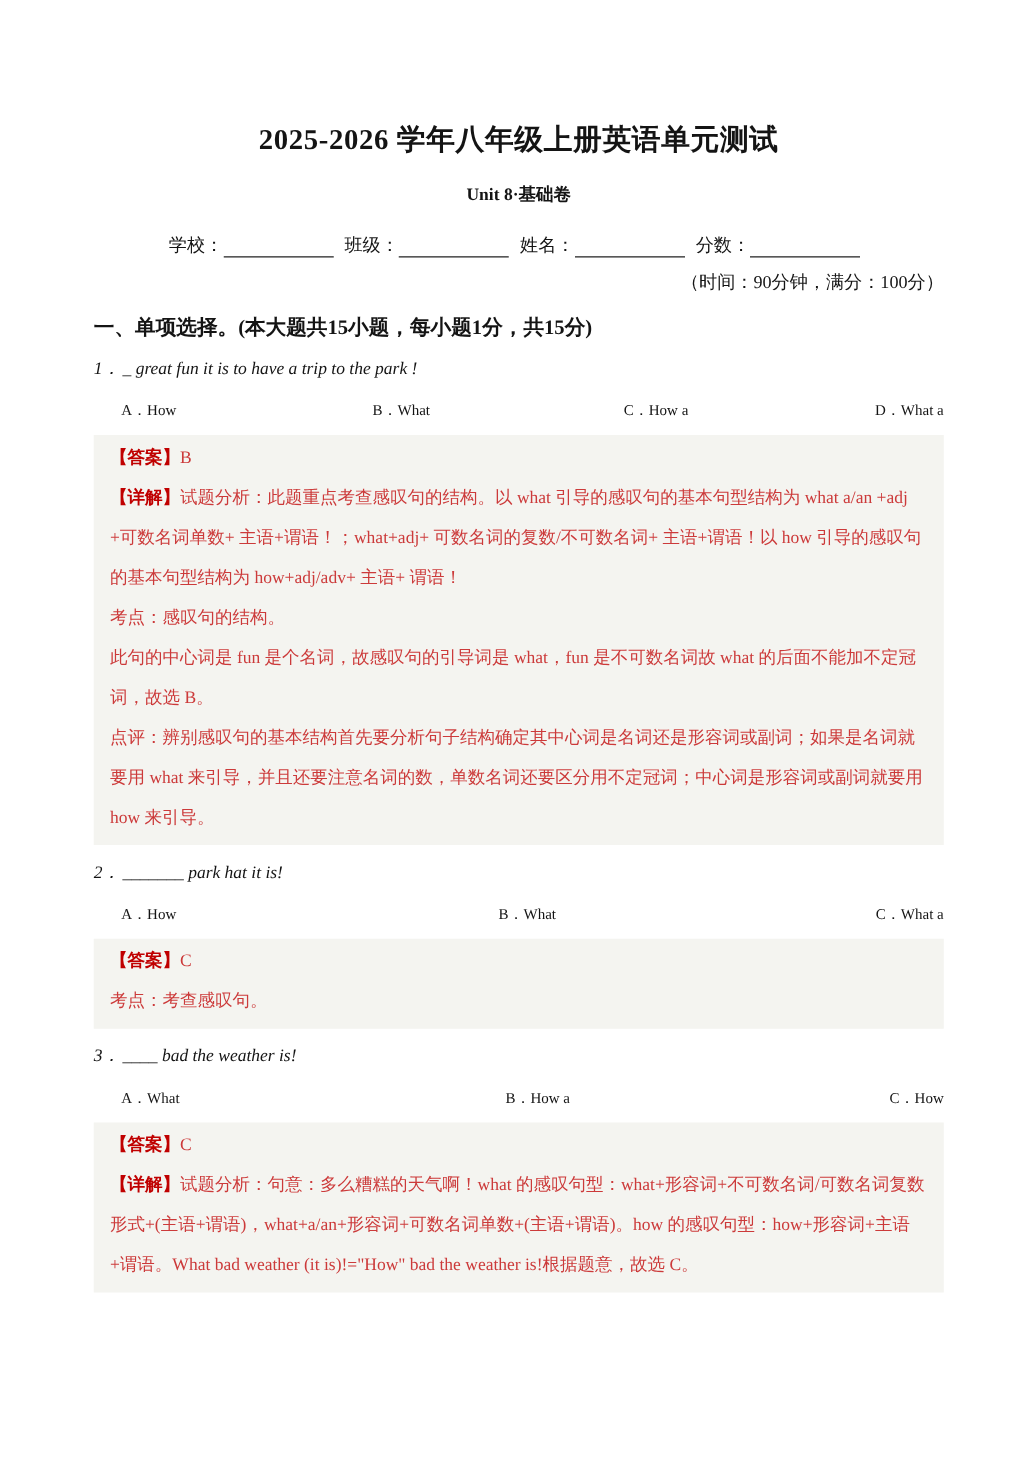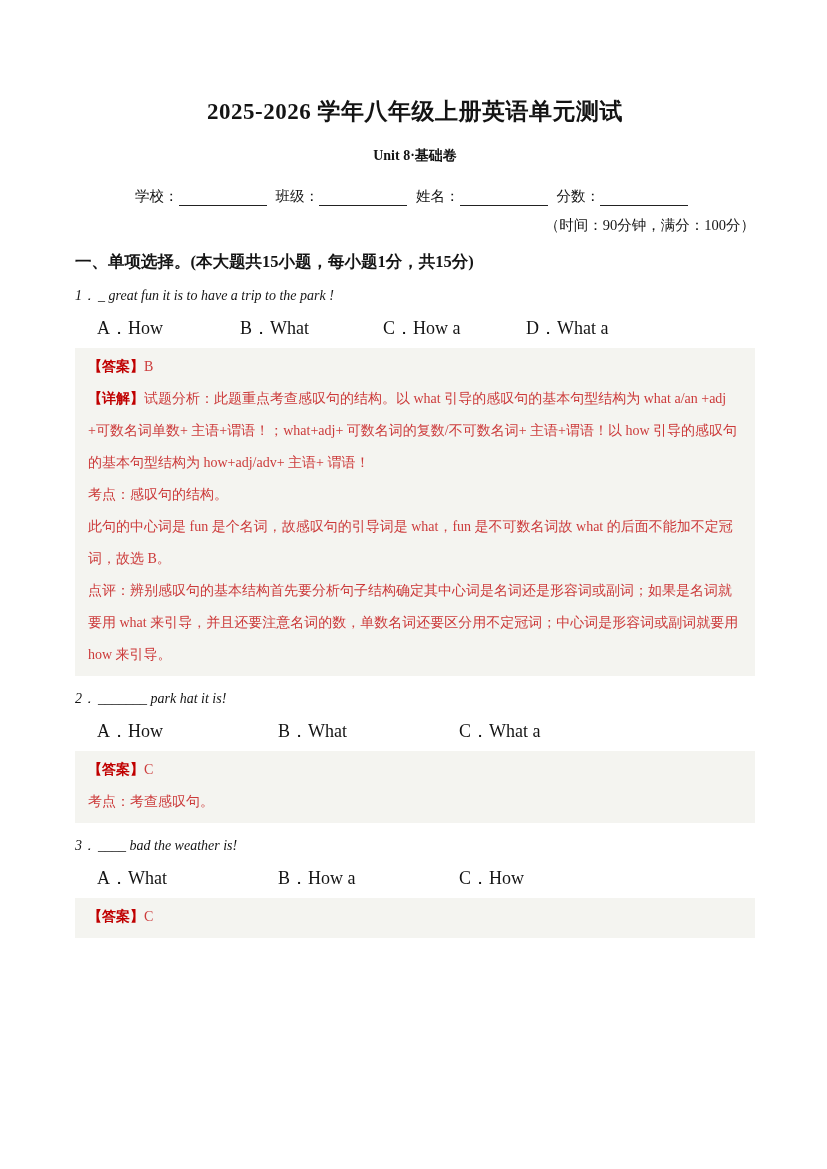--- a/index.html
+++ b/index.html
@@ -35,21 +35,21 @@
     border-bottom:1px solid #222;
   }
   .time-line{
     margin-top:10px;text-align:right;font-size:14.5px;
   }
   .section-title{
     margin:16px 0 0;font-size:16.5px;font-weight:bold;
   }
   .q-line{font-size:14px;margin:13px 0 0;line-height:19px;font-style:italic;}
   .q-num{margin-right:2px;}
-  .options{display:flex;padding-left:22px;margin:14px 0 11px;font-size:18px;line-height:18px;}
+  .options{display:flex;padding-left:22px;margin:14px 0 11px;font-size:12px;line-height:18px;justify-content:space-between;}
   .options .option{display:inline-block;}
   .options.cols-4 .option{width:143px;}
   .options.cols-3 .option{width:181px;}
   .options .option:last-child{width:auto;}
   .answer-block{
     background:var(--block-bg);
     padding:3px 13px 5px;
     font-size:14px;
   }
   .answer-block p{
@@ -122,15 +122,16 @@
   <div class="q-line">
     <span class="q-num">3．</span><span>____ bad the weather is!</span>
   </div>
   <div class="options cols-3">
     <span class="option">A．What</span>
     <span class="option">B．How a</span>
     <span class="option">C．How</span>
   </div>
   <div class="answer-block">
     <p><span class="label">【答案】</span><span>C</span></p>
+    <p><span class="label">【详解】</span><span>试题分析：句意：多么糟糕的天气啊！what 的感叹句型：what+形容词+不可数名词/可数名词复数形式+(主语+谓语)，what+a/an+形容词+可数名词单数+(主语+谓语)。how 的感叹句型：how+形容词+主语+谓语。What bad weather (it is)!="How" bad the weather is!根据题意，故选 C。</span></p>
   </div>
 
 </div>
 
 </body></html>

